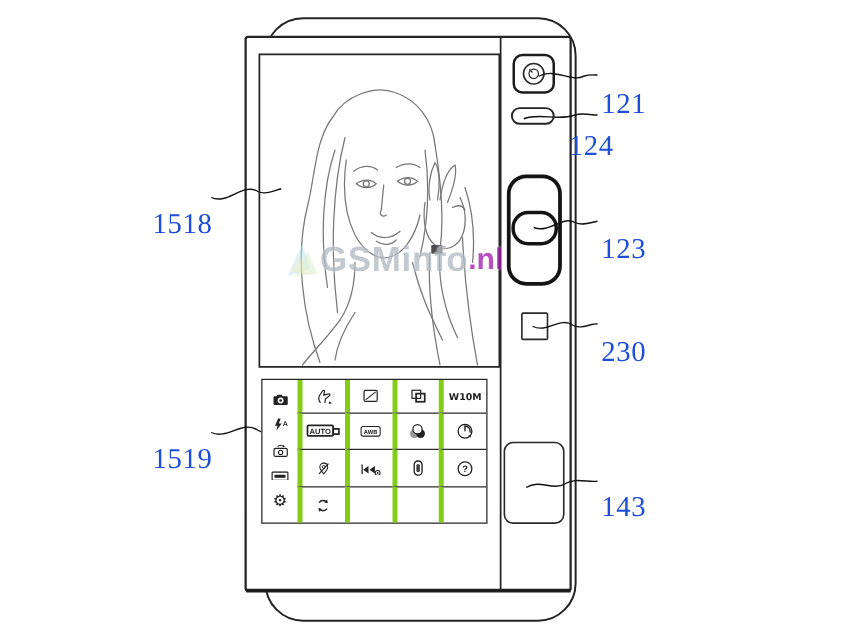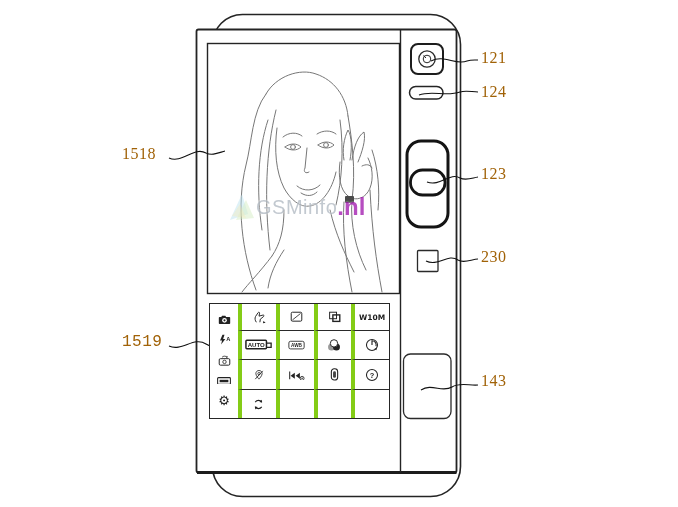--- a/index.html
+++ b/index.html
@@ -3,39 +3,39 @@
 <meta charset="utf-8">
 <style>
   html,body{margin:0;padding:0;background:#ffffff;}
   #stage{position:relative;width:678px;height:507px;background:#ffffff;overflow:hidden;
          font-family:"Liberation Sans",sans-serif;}
   svg{display:block;}
   .artwork{position:absolute;left:0;top:0;}
 
   
   .ref{position:absolute;font-family:"Liberation Serif","DejaVu Serif",serif;
-       font-size:16px;color:#a16207;letter-spacing:.5px;}
+       font-size:23px;color:#1d4ed8;letter-spacing:.5px;margin-top:21px;}
   .ref.right{width:46px;}
 
   
   .grid{position:absolute;left:209px;top:303px;width:179px;height:114px;
         border:1.5px solid #262626;display:grid;
         grid-template-columns:28px 1fr 1fr 1fr 1fr;
         grid-template-rows:26px 29px 30px 1fr;background:#fff;}
   .sidebar{grid-row:1/5;display:flex;flex-direction:column;align-items:center;
            justify-content:space-evenly;padding:1px 0;}
   .cell{border-left:4px solid #84cc16;display:flex;align-items:center;justify-content:center;}
   .cell.bt{border-top:1px solid #2a2a2a;}
   .txtcell{font-family:"DejaVu Sans",sans-serif;font-weight:bold;font-size:7.5px;color:#1c1c1c;}
   .gear{font-size:13px;line-height:13px;color:#1c1c1c;}
 
   
   .watermark{position:absolute;left:228px;top:192px;display:flex;align-items:center;
              opacity:.78;pointer-events:none;}
-  .wm-name{font-weight:normal;font-size:20px;letter-spacing:.5px;color:#b2bac3;
+  .wm-name{font-weight:bold;font-size:28px;letter-spacing:.5px;color:#b2bac3;
            text-shadow:0 0 2px #ffffff;}
   .wm-suffix{font-weight:bold;font-size:24px;color:#a21caf;text-shadow:0 0 2px #fff;}
 </style>
 </head>
 <body>
 
 <div id="stage">
 
   <svg class="artwork" width="678" height="507" viewBox="0 0 678 507">
 
@@ -98,23 +98,23 @@
       <path d="M169,346 C182,352 194,336 206,344 C212,348 217,347 222,346"></path>
       <path d="M431,61 C444,54 456,66 467,61 C471,59.5 475,60 478,60"></path>
       <path d="M419,95 C432,90 446,97 460,92 C466,90 472,92 478,92"></path>
       <path d="M427,182 C440,187 450,172 460,178 C466,181 472,178 478,177"></path>
       <path d="M426,261 C438,267 448,253 458,260 C464,264 472,259 478,259"></path>
       <path d="M421,390 C432,383 442,393 452,387 C460,382 470,386 478,385"></path>
     </g>
   </svg>
 
   <div class="ref right" style="left:122px;top:145px;">1518</div>
-  <div class="ref right" style="left:122px;top:333px;font-family:Liberation Mono, monospace;">1519</div>
+  <div class="ref right" style="left:122px;top:333px;">1519</div>
   <div class="ref" style="left:481px;top:49px;">121</div>
-  <div class="ref" style="left:481px;top:83px;">124</div>
+  <div class="ref" style="left:455px;top:83px;">124</div>
   <div class="ref" style="left:481px;top:165px;">123</div>
   <div class="ref" style="left:481px;top:248px;">230</div>
   <div class="ref" style="left:481px;top:372px;text-align:center;">143</div>
 
   <div class="grid">
 
     <div class="sidebar">
       <svg viewBox="0 0 16 12" width="13">
         <path d="M1,2.5 h3 l1,-1.5 h4 l1,1.5 h4 a1,1 0 0 1 1,1 v6.5 a1,1 0 0 1 -1,1 H2 a1,1 0 0 1 -1,-1 V3.5 a1,1 0 0 1 1,-1 z" fill="#222"></path>
         <circle cx="8" cy="6.6" r="2.9" fill="#fff"></circle>

